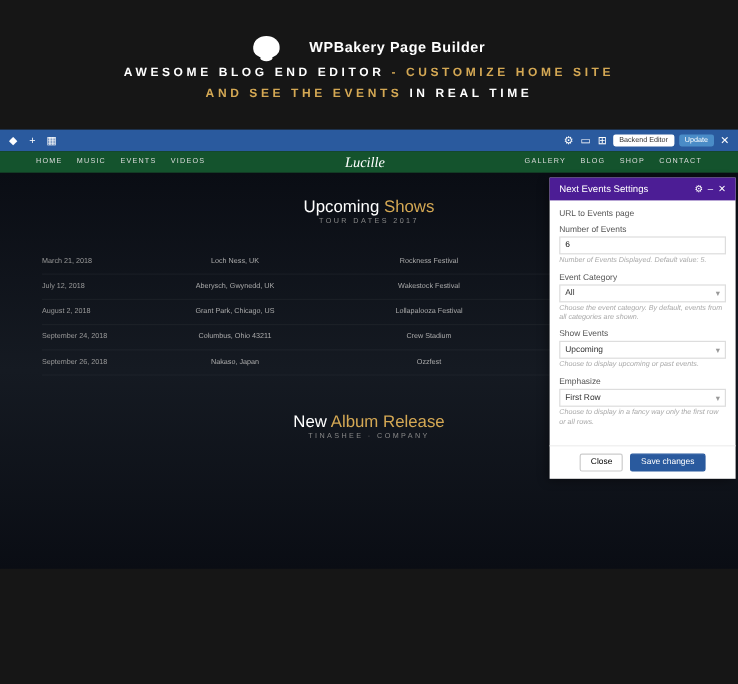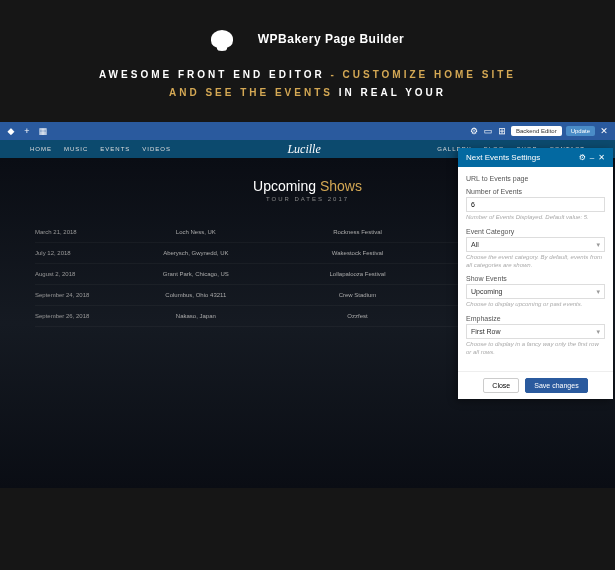--- a/index.html
+++ b/index.html
@@ -1,49 +1,49 @@
 <!DOCTYPE html>
 <html><head>
 <meta charset="utf-8">
 <style>
 *{margin:0;padding:0;box-sizing:border-box;font-family:Arial,sans-serif}
 body{background:#161616;width:615px;height:570px;overflow:hidden;color:#fff}
 .top{padding:30px 40px 20px;text-align:center}
-.logo{display:flex;align-items:center;justify-content:center;gap:25px;margin-bottom:18px}
+.logo{display:flex;align-items:center;justify-content:center;gap:25px;margin-bottom:4px}
 .logo-icon{width:22px;height:18px;background:#fff;border-radius:50% 50% 40% 40%;position:relative}
 .logo-icon::after{content:'';position:absolute;bottom:-3px;left:50%;transform:translateX(-50%);width:10px;height:5px;background:#fff;border-radius:0 0 50% 50%}
 .logo-text{font-size:12px;font-weight:bold;letter-spacing:.5px}
 .tagline{font-size:10px;letter-spacing:3px;line-height:1.8;font-weight:bold}
 .tagline .accent{color:#d4a854}
 .builder{position:relative;width:100%}
 .toolbar{background:#2a5a9e;height:18px;display:flex;align-items:center;padding:0 6px;justify-content:space-between}
 .tb-left{display:flex;gap:6px;align-items:center}
 .tb-right{display:flex;gap:4px;align-items:center}
 .tb-icon{width:10px;height:10px;color:#fff;font-size:9px;display:flex;align-items:center;justify-content:center}
 .tb-btn{background:#fff;color:#333;font-size:6px;padding:2px 5px;border-radius:2px}
 .tb-btn.primary{background:#4a8cc7;color:#fff}
-.site-nav{background:#0c4a6e;height:18px;display:flex;align-items:center;justify-content:space-between;padding:0 30px}
+.site-nav{background:#14532d;height:18px;display:flex;align-items:center;justify-content:space-between;padding:0 30px}
 .nav-items{display:flex;gap:12px}
 .nav-item{font-size:6px;letter-spacing:1px;color:#ddd}
 .site-logo{font-family:'Brush Script MT',cursive;font-size:12px;color:#fff;font-style:italic}
 .content{background:linear-gradient(180deg,#0a0d14 0%,#151a22 50%,#0a0d14 100%);padding:20px 0 0;min-height:330px;position:relative}
 .section-title{text-align:center;font-size:14px;font-weight:normal;margin-bottom:2px}
 .section-title .accent{color:#d4a854}
 .section-sub{text-align:center;font-size:6px;letter-spacing:2px;color:#888;margin-bottom:20px}
 .tour-table{padding:0 35px}
 .featured{display:flex;align-items:center;margin-bottom:12px;gap:40px;padding:4px 0;border-bottom:1px solid rgba(255,255,255,.05)}
 .featured-date{position:relative;width:60px;font-size:7px;color:#fff;display:flex;align-items:center;justify-content:center}
 .big-num{position:absolute;font-size:22px;color:rgba(255,255,255,.08);font-weight:bold}
 .col{flex:1;font-size:6px;color:#aaa;text-align:center}
 .col.header{color:#888;font-size:6px;letter-spacing:1px}
 .row{display:flex;align-items:center;padding:7px 0;border-bottom:1px solid rgba(255,255,255,.04);gap:40px}
 .row .date{width:60px;font-size:6px;color:#999}
 .album-section{text-align:center;padding:30px 0 10px}
 .panel{position:absolute;right:2px;top:148px;width:155px;background:#fff;color:#333;font-size:7px;box-shadow:-2px 2px 8px rgba(0,0,0,.4)}
-.panel-header{background:#0369a1;color:#fff;padding:5px 8px;display:flex;justify-content:space-between;align-items:center;font-size:8px}
+.panel-header{background:#4c1d95;color:#fff;padding:5px 8px;display:flex;justify-content:space-between;align-items:center;font-size:8px}
 .panel-icons{display:flex;gap:4px;font-size:8px}
 .panel-body{padding:8px}
 .field{margin-bottom:6px}
 .field-label{font-size:7px;color:#555;margin-bottom:2px;display:block}
 .field-help{font-size:6px;color:#aaa;font-style:italic;margin-top:2px;line-height:1.3}
 .field-input{width:100%;border:1px solid #ddd;padding:3px 4px;font-size:7px;background:#fff}
 .field-select{width:100%;border:1px solid #ddd;padding:3px 4px;font-size:7px;background:#fff;position:relative}
 .field-select::after{content:'▾';position:absolute;right:4px;color:#999}
 .panel-footer{display:flex;justify-content:center;gap:6px;padding:6px;border-top:1px solid #eee}
 .pf-btn{padding:3px 8px;font-size:7px;border:1px solid #ccc;background:#fff;border-radius:2px;cursor:pointer}
@@ -51,22 +51,22 @@
 </style>
 </head>
 <body>
 
 <div class="top">
   <div class="logo">
     <div class="logo-icon"></div>
     <span class="logo-text">WPBakery Page Builder</span>
   </div>
   <div class="tagline">
-    <span>AWESOME FRONT END EDITOR</span><span class="accent"> - CUSTOMIZE HOME SITE</span><br>
-    <span class="accent">AND SEE THE EVENTS</span><span> IN REAL YOUR</span>
+    <span>AWESOME BLOG END EDITOR</span><span class="accent"> - CUSTOMIZE HOME SITE</span><br>
+    <span class="accent">AND SEE THE EVENTS</span><span> IN REAL TIME</span>
   </div>
 </div>
 
 <div class="builder">
   <div class="toolbar">
     <div class="tb-left">
       <span class="tb-icon">◆</span>
       <span class="tb-icon">+</span>
       <span class="tb-icon">▦</span>
     </div>
@@ -130,20 +130,26 @@
           </div>
           <div class="row">
             <div class="date">September 26, 2018</div>
             <div class="col">Nakaso, Japan</div>
             <div class="col">Ozzfest</div>
             <div class="col">Tickets</div>
           </div>
         </div>
     </div>
 
+    <div class="album-section">
+      <div class="section-title">
+        <span>New </span><span class="accent">Album Release</span>
+      </div>
+      <div class="section-sub">TINASHEE · COMPANY</div>
+    </div>
   </div>
 </div>
 
 <div class="panel">
   <div class="panel-header">
     <span>Next Events Settings</span>
     <div class="panel-icons">
       <span>⚙</span>
       <span>–</span>
       <span>✕</span>

